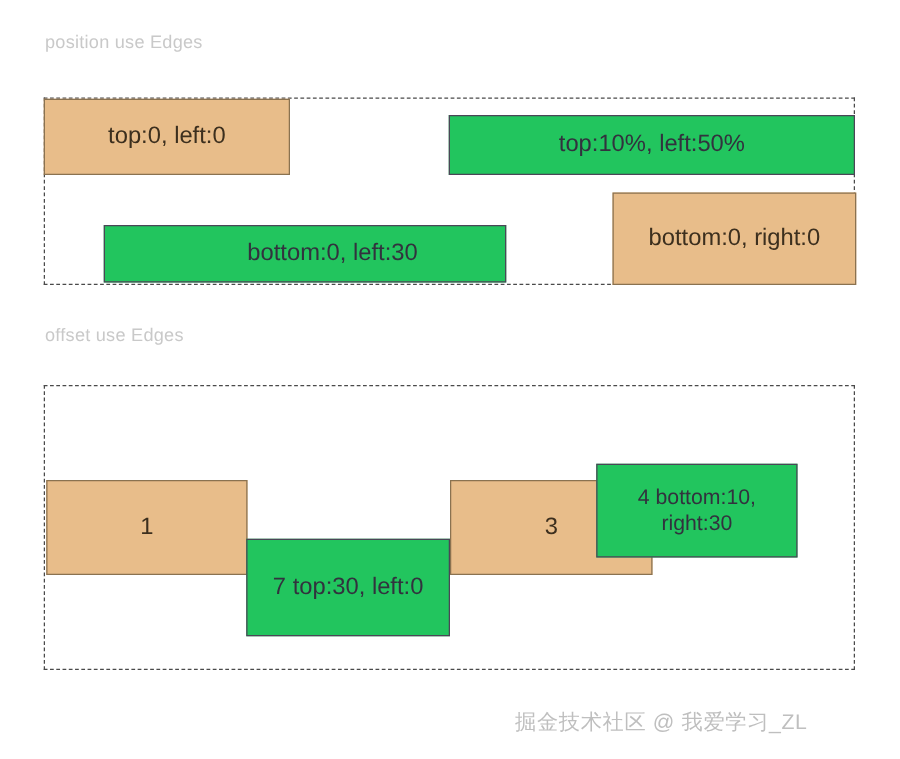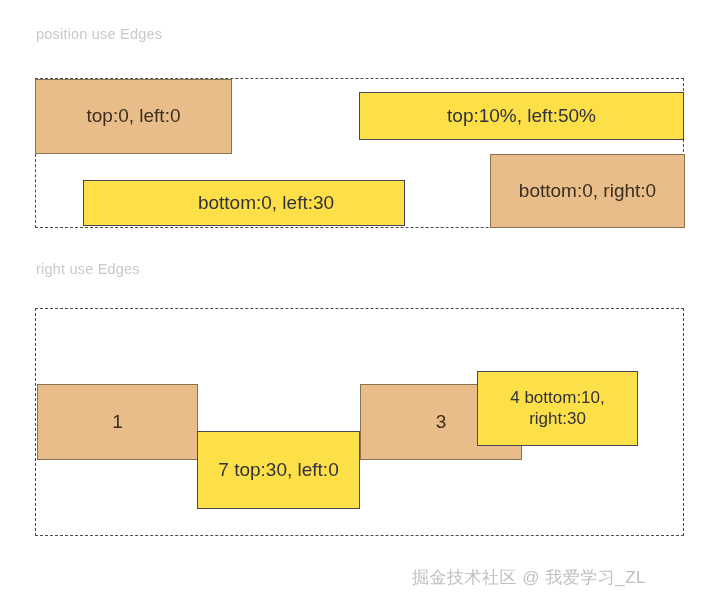--- a/index.html
+++ b/index.html
@@ -45,21 +45,21 @@
     padding: 0 4px;
   }
 
   .box.orange {
     background: #e8bd8a;
     border: 1.5px solid #8a7250;
     color: #3c2f1e;
   }
 
   .box.purple {
-    background: #fde047;
+    background: #22c55e;
     border: 1.5px solid #4b4657;
     color: #32323e;
   }
 
   .box.small-text {
     font-size: 17px;
   }
 
   .box-label-num {
     font-size: 19px;
@@ -69,21 +69,21 @@
     position: absolute;
     color: #bfbfbf;
     font-size: 17px;
     white-space: nowrap;
     letter-spacing: 0.5px;
   }
 
   
   #label-position      { left: 36px;  top: 26px; }
   #container-position  { left: 35px;  top: 78px;  width: 649px; height: 150px; }
-  #box-top-left        { left: 35px;  top: 79px;  width: 197px; height: 75px; }
+  #box-top-left        { left: 35px;  top: 79px;  width: 197px; height: 61px; }
   #box-top-pct         { left: 359px; top: 92px;  width: 325px; height: 48px; }
   #box-bottom-left30   { left: 83px;  top: 180px; width: 322px; height: 46px; padding-left: 48px; }
   #box-bottom-right0   { left: 490px; top: 154px; width: 195px; height: 74px; }
 
   
   #label-offset        { left: 36px;  top: 261px; }
   #container-offset    { left: 35px;  top: 308px; width: 649px; height: 228px; }
   #box-1               { left: 37px;  top: 384px; width: 161px; height: 76px; }
   #box-2               { left: 197px; top: 431px; width: 163px; height: 78px; }
   #box-3               { left: 360px; top: 384px; width: 162px; height: 76px; }
@@ -105,21 +105,21 @@
 <div class="dashed-container" id="container-position"></div>
 
 <div class="box orange" id="box-top-left">top:0, left:0</div>
 
 <div class="box purple" id="box-top-pct">top:10%, left:50%</div>
 
 <div class="box purple" id="box-bottom-left30">bottom:0, left:30</div>
 
 <div class="box orange" id="box-bottom-right0">bottom:0, right:0</div>
 
-<div class="section-label" id="label-offset">right use Edges</div>
+<div class="section-label" id="label-offset">offset use Edges</div>
 
 <div class="dashed-container" id="container-offset"></div>
 
 <div class="box orange box-label-num" id="box-1">1</div>
 
 <div class="box purple" id="box-2">7 top:30, left:0</div>
 
 <div class="box orange box-label-num" id="box-3">3</div>
 
 <div class="box purple small-text" id="box-4">4 bottom:10, right:30</div>

